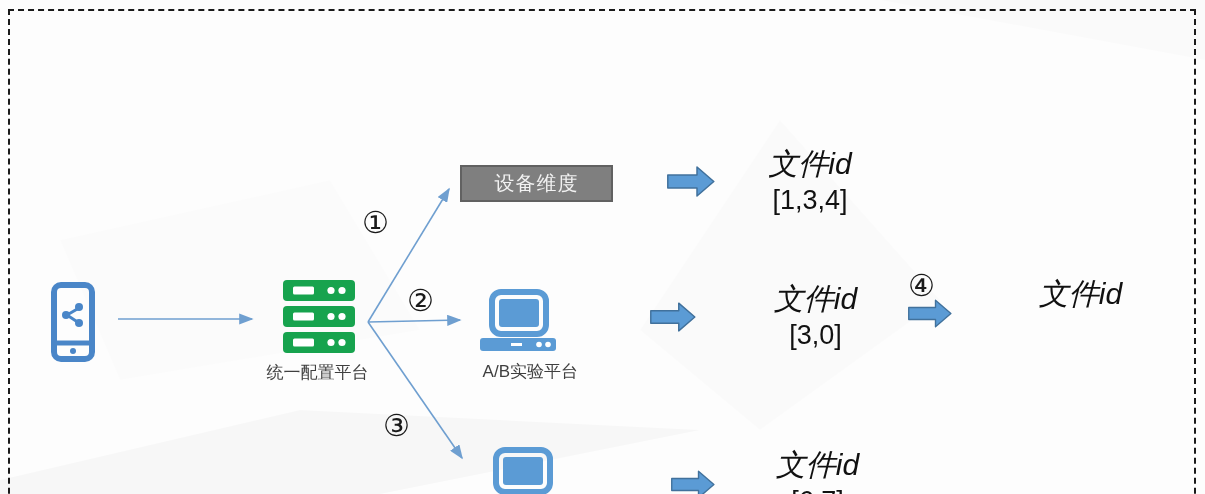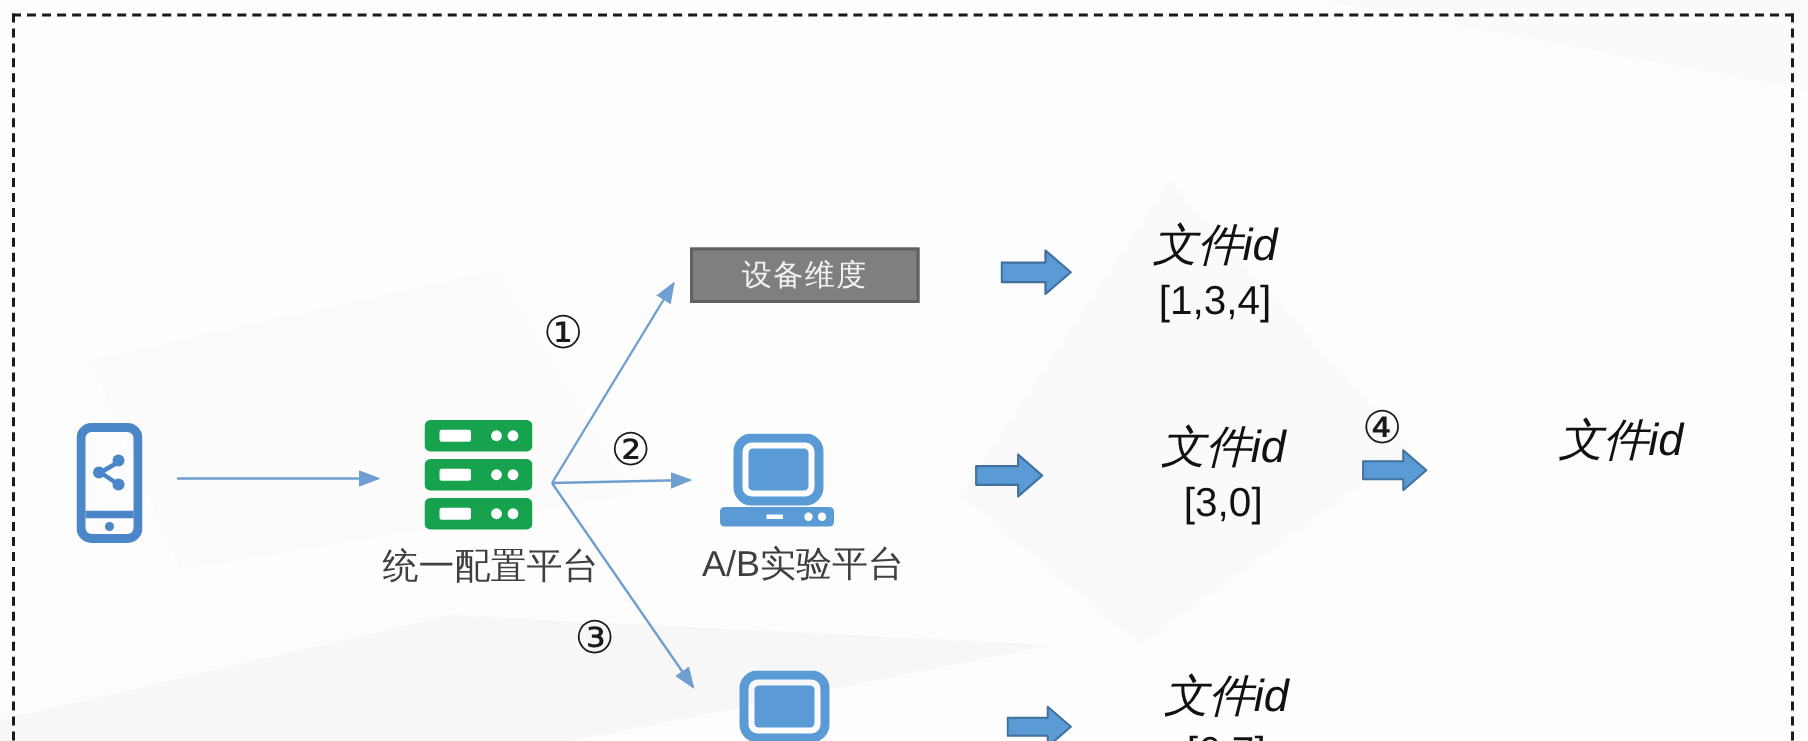--- a/index.html
+++ b/index.html
@@ -9,21 +9,21 @@
     font-family:"Liberation Sans","DejaVu Sans",sans-serif;
   }
   .canvas{position:absolute;left:0;top:0;width:1205px;height:494px;overflow:hidden;background:#fdfdfd;}
   .facets{position:absolute;left:0;top:0;z-index:0;}
   .dashed-frame{
     position:absolute;left:8px;top:9px;width:1184px;height:700px;
     border:2px dashed var(--border-dash,#1a1a1a);z-index:1;
   }
   .abs{position:absolute;z-index:2;}
   .node-label{
-    font-size:24px;color:var(--label-color,#3f3f3f);
+    font-size:17px;color:var(--label-color,#3f3f3f);
     text-align:center;white-space:nowrap;
   }
   .gray-box{
     width:153px;height:37px;background:var(--gray-box-bg,#7f7f7f);
     border:2px solid #616161;box-sizing:border-box;
     display:flex;align-items:center;justify-content:center;
     color:var(--gray-box-text,#f2f2f2);font-size:20px;letter-spacing:1px;
   }
   .step-num{
     font-family:"DejaVu Sans",sans-serif;
@@ -100,21 +100,21 @@
   </div>
 
   <svg class="abs" style="left:480px;top:289px;" width="76" height="63" viewBox="0 0 76 63">
     <rect x="12" y="3" width="54" height="42" rx="9" fill="none" stroke="var(--icon-blue,#5b9bd5)" stroke-width="6"></rect>
     <rect x="19" y="10" width="40" height="28" rx="3" fill="var(--icon-blue,#5b9bd5)"></rect>
     <rect x="0" y="49" width="76" height="13" rx="3" fill="var(--icon-blue,#5b9bd5)"></rect>
     <line x1="31" y1="55.5" x2="42" y2="55.5" stroke="#ffffff" stroke-width="3"></line>
     <circle cx="59" cy="55.5" r="2.8" fill="#ffffff"></circle>
     <circle cx="68" cy="55.5" r="2.8" fill="#ffffff"></circle>
   </svg>
-  <div class="abs node-label" style="left:468px;top:360px;width:110px;">A/B实验平台</div>
+  <div class="abs node-label" style="left:468px;top:360px;width:110px;text-align:right;">A/B实验平台</div>
 
   <svg class="abs" style="left:484px;top:447px;" width="76" height="63" viewBox="0 0 76 63">
     <rect x="12" y="3" width="54" height="42" rx="9" fill="none" stroke="var(--icon-blue,#5b9bd5)" stroke-width="6"></rect>
     <rect x="19" y="10" width="40" height="28" rx="3" fill="var(--icon-blue,#5b9bd5)"></rect>
     <rect x="0" y="49" width="76" height="13" rx="3" fill="var(--icon-blue,#5b9bd5)"></rect>
   </svg>
 
   <div class="abs step-num" style="left:362px;top:208px;">①</div>
   <div class="abs step-num" style="left:407px;top:286px;">②</div>
   <div class="abs step-num" style="left:383px;top:411px;">③</div>

